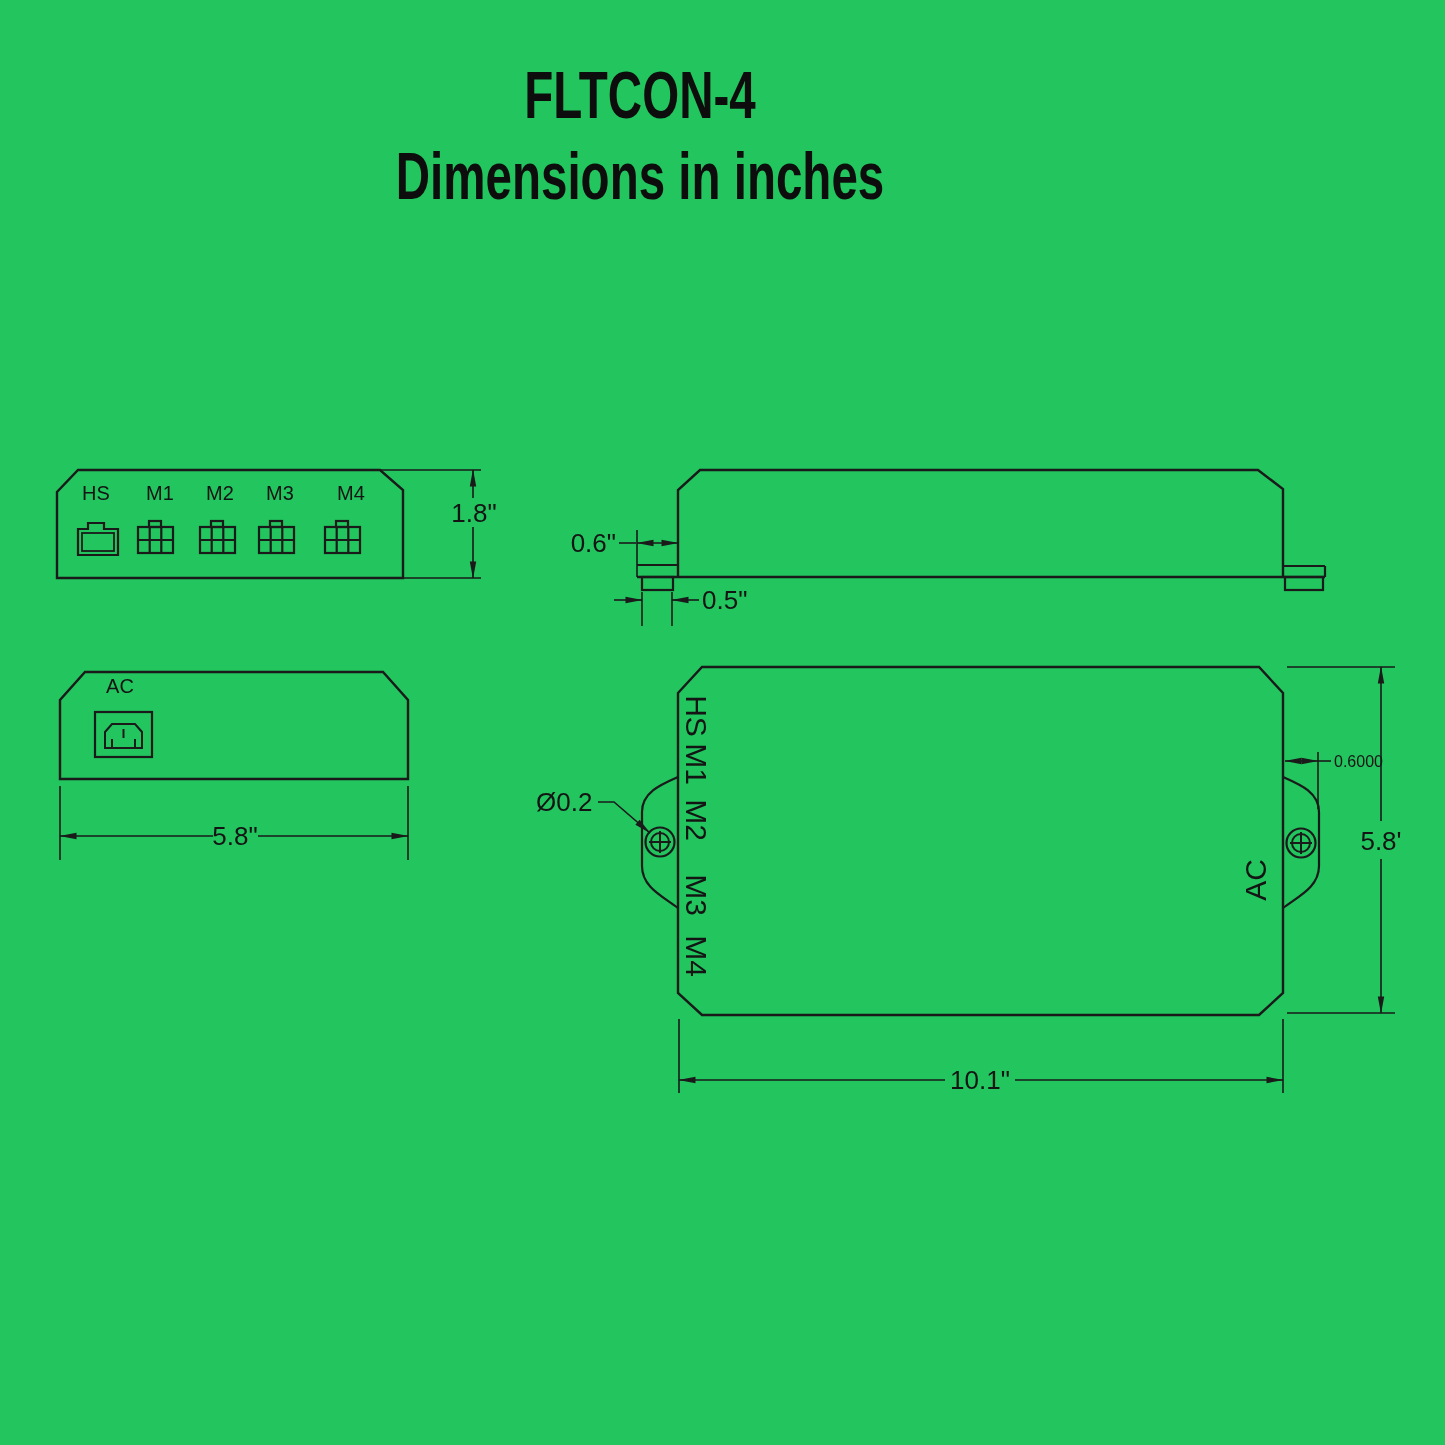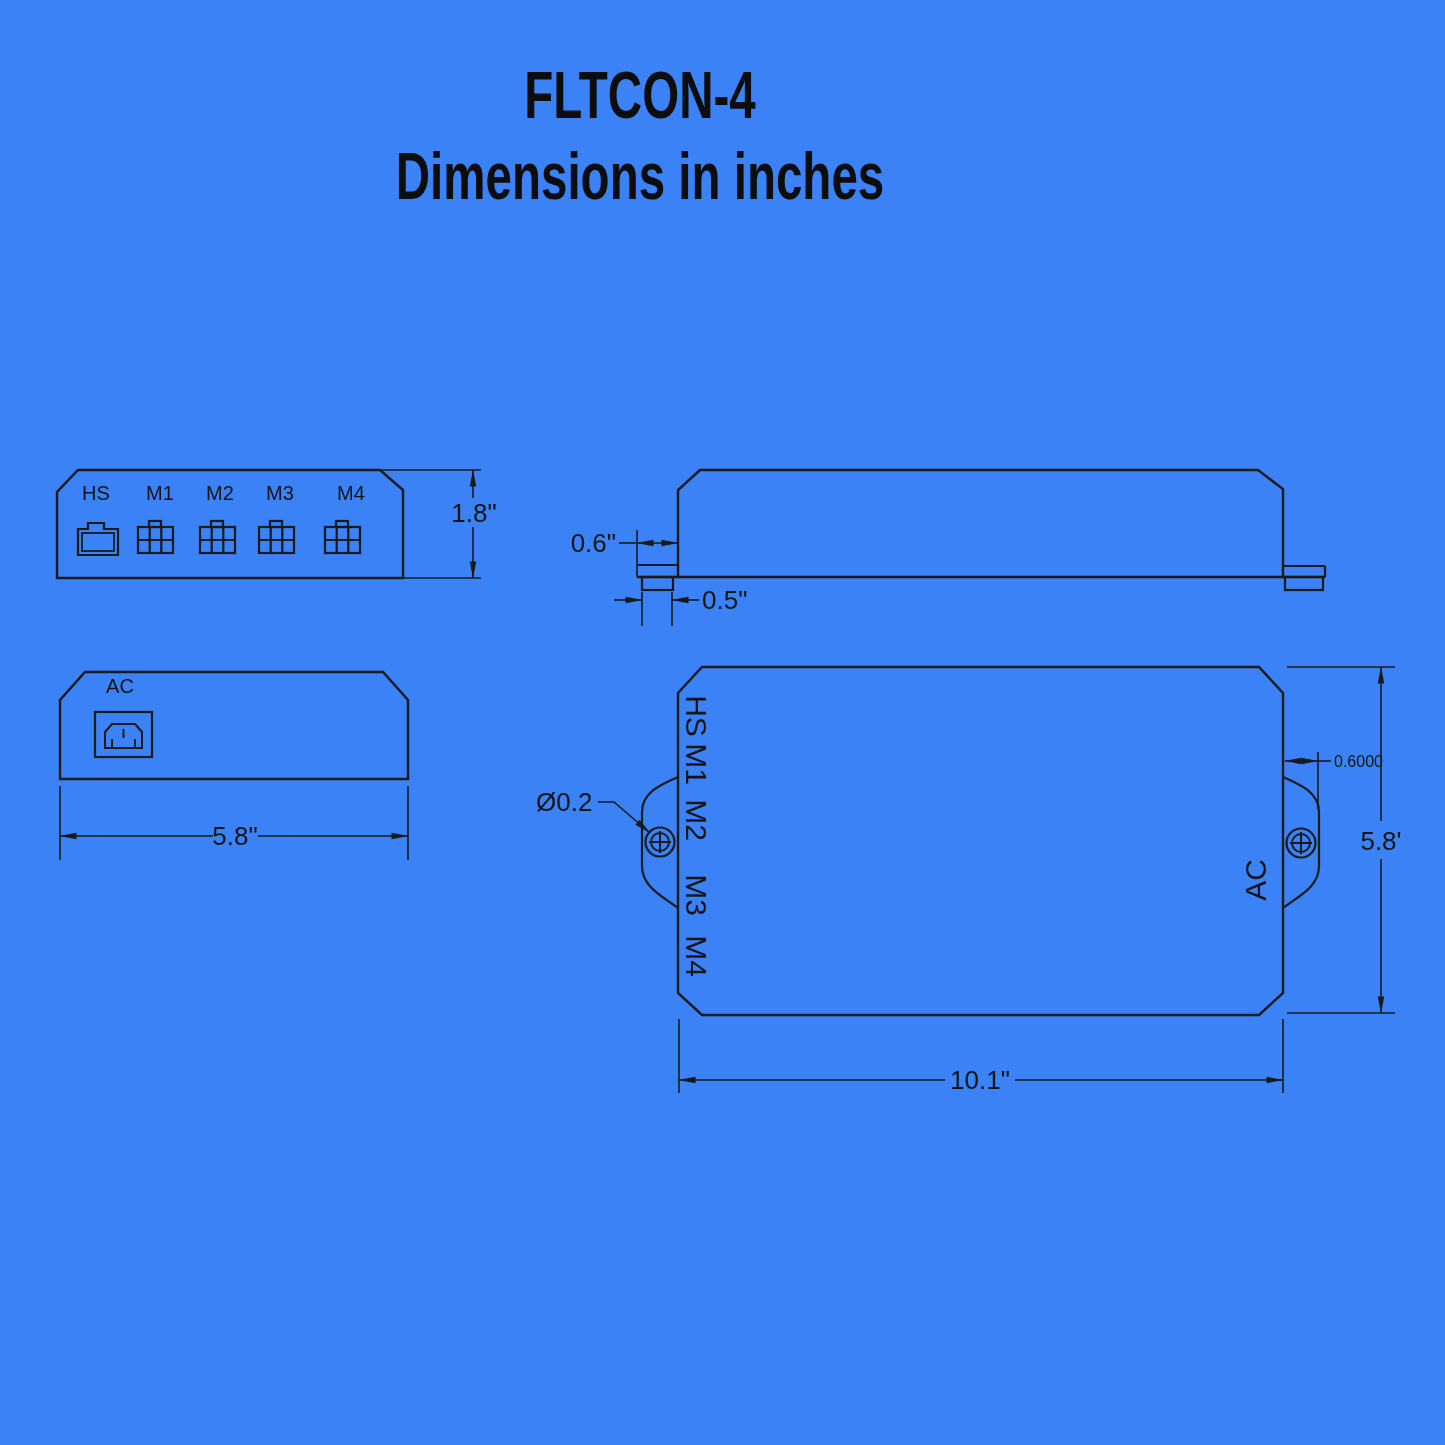--- a/index.html
+++ b/index.html
@@ -1,17 +1,17 @@
 <!DOCTYPE html>
 <html><head>
 <meta charset="utf-8">
 <style>
   html,body { margin:0; padding:0; background:#ffffff; }
   .canvas {
-    position:relative; width:1445px; height:1445px; background:#3b82f6;
+    position:relative; width:1445px; height:1445px; background:#22c55e;
     font-family:"Liberation Sans", sans-serif; color:#111;
     overflow:hidden;
   }
   .title-block {
     position:absolute; left:0; top:0; width:1280px; text-align:center;
     transform:scaleX(0.72); transform-origin:640px 0;
   }
   .title-line1, .title-line2 {
     position:absolute; width:100%; left:0;
     font-weight:bold; font-size:66px; line-height:1; color:#0d0d0d;

